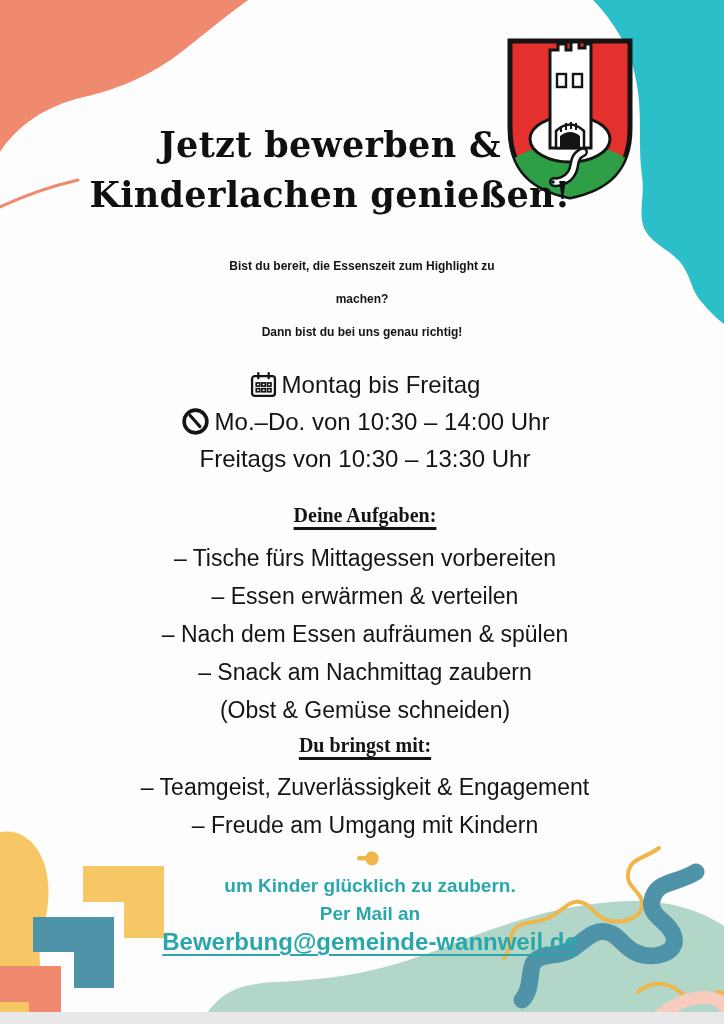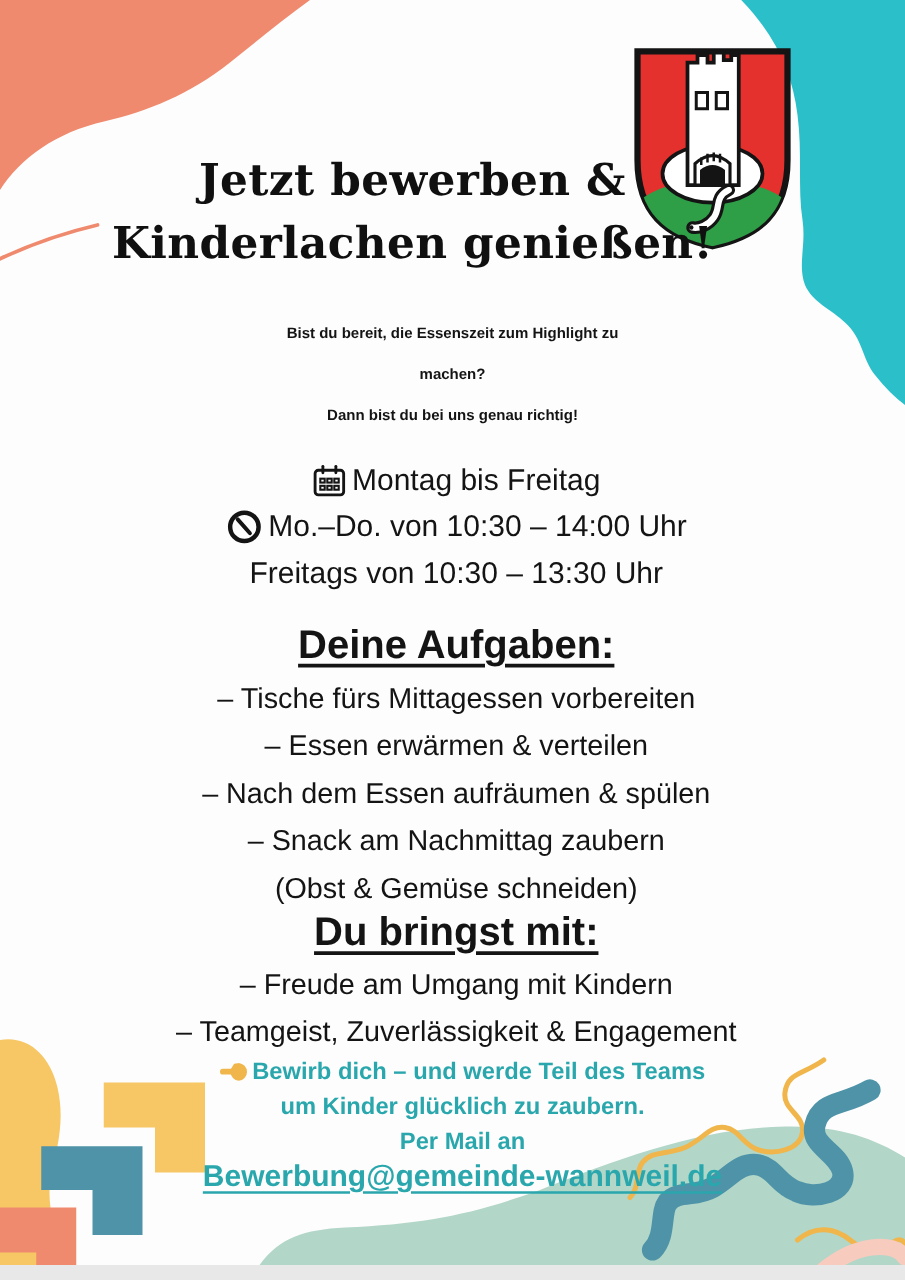--- a/index.html
+++ b/index.html
@@ -17,22 +17,22 @@
   .crest{position:absolute; left:505px; top:36px; z-index:3;}
   .txt{position:absolute; z-index:4; text-align:center;}
 
   .title{left:20px; top:120px; width:620px;
     font-family:"DejaVu Serif", serif; font-weight:700; font-size:35px; line-height:50px;
     color:#101010; letter-spacing:.3px;}
   .intro{left:12px; top:250px; width:700px; font-weight:700; font-size:12px; line-height:33px;}
   .schedule{left:20px; top:366px; width:690px; font-size:24px; line-height:37px; font-weight:400;}
   .schedule .row{display:flex; align-items:center; justify-content:center; gap:5px;}
   .icon{display:inline-block; line-height:0;}
-  .section-heading{font-weight:700; font-size:32px;
-    text-decoration:underline; text-decoration-thickness:2.5px; text-underline-offset:5px;}
+  .section-heading{font-weight:700; font-size:20px;
+    text-decoration:underline; text-decoration-thickness:2.5px; text-underline-offset:5px;font-family:Liberation Serif, serif;}
   .tasks{left:20px; top:496px; width:690px; font-size:23px; line-height:38px;}
   .tasks .section-heading{margin-bottom:5px;}
   .reqs{left:20px; top:726px; width:690px; font-size:23px; line-height:38px;}
   .reqs .section-heading{margin-bottom:4px;text-align:center;}
   .cta{left:30px; top:844px; width:680px; font-weight:700; font-size:19px; line-height:28px;
     color:var(--teal-text);}
   .cta a{color:var(--teal-text); font-size:24px; text-decoration:underline;
     text-decoration-thickness:2px; text-underline-offset:4px;}
 </style>
 </head>
@@ -140,33 +140,33 @@
     <div class="section-heading">Deine Aufgaben:</div>
     <div>– Tische fürs Mittagessen vorbereiten</div>
     <div>– Essen erwärmen &amp; verteilen</div>
     <div>– Nach dem Essen aufräumen &amp; spülen</div>
     <div>– Snack am Nachmittag zaubern</div>
     <div>(Obst &amp; Gemüse schneiden)</div>
   </div>
 
   <div class="txt reqs">
     <div class="section-heading">Du bringst mit:</div>
+    <div>– Teamgeist, Zuverlässigkeit &amp; Engagement</div>
     <div>– Freude am Umgang mit Kindern</div>
-    <div>– Teamgeist, Zuverlässigkeit &amp; Engagement</div>
   </div>
 
   <div class="txt cta">
     <div>
       <span class="icon" style="vertical-align:-2px;margin-right:4px">
         <svg width="22" height="15" viewBox="0 0 22 15">
           <rect x="0" y="5" width="13" height="4.6" rx="2.3" style="fill:var(--yellow-deep)"></rect>
           <ellipse cx="15" cy="7.5" rx="6.6" ry="7" style="fill:var(--yellow-deep)"></ellipse>
           <rect x="10.5" y="0.8" width="7" height="4" rx="2" style="fill:var(--yellow-deep)"></rect>
         </svg>
-      </span><span>Bewirb dich – und werde Teil des Teams</span>
+      </span>
     </div>
     <div>um Kinder glücklich zu zaubern.</div>
     <div>Per Mail an</div>
     <div>
       <a href="#">Bewerbung@gemeinde-wannweil.de</a>
     </div>
   </div>
 
 </div>
 

